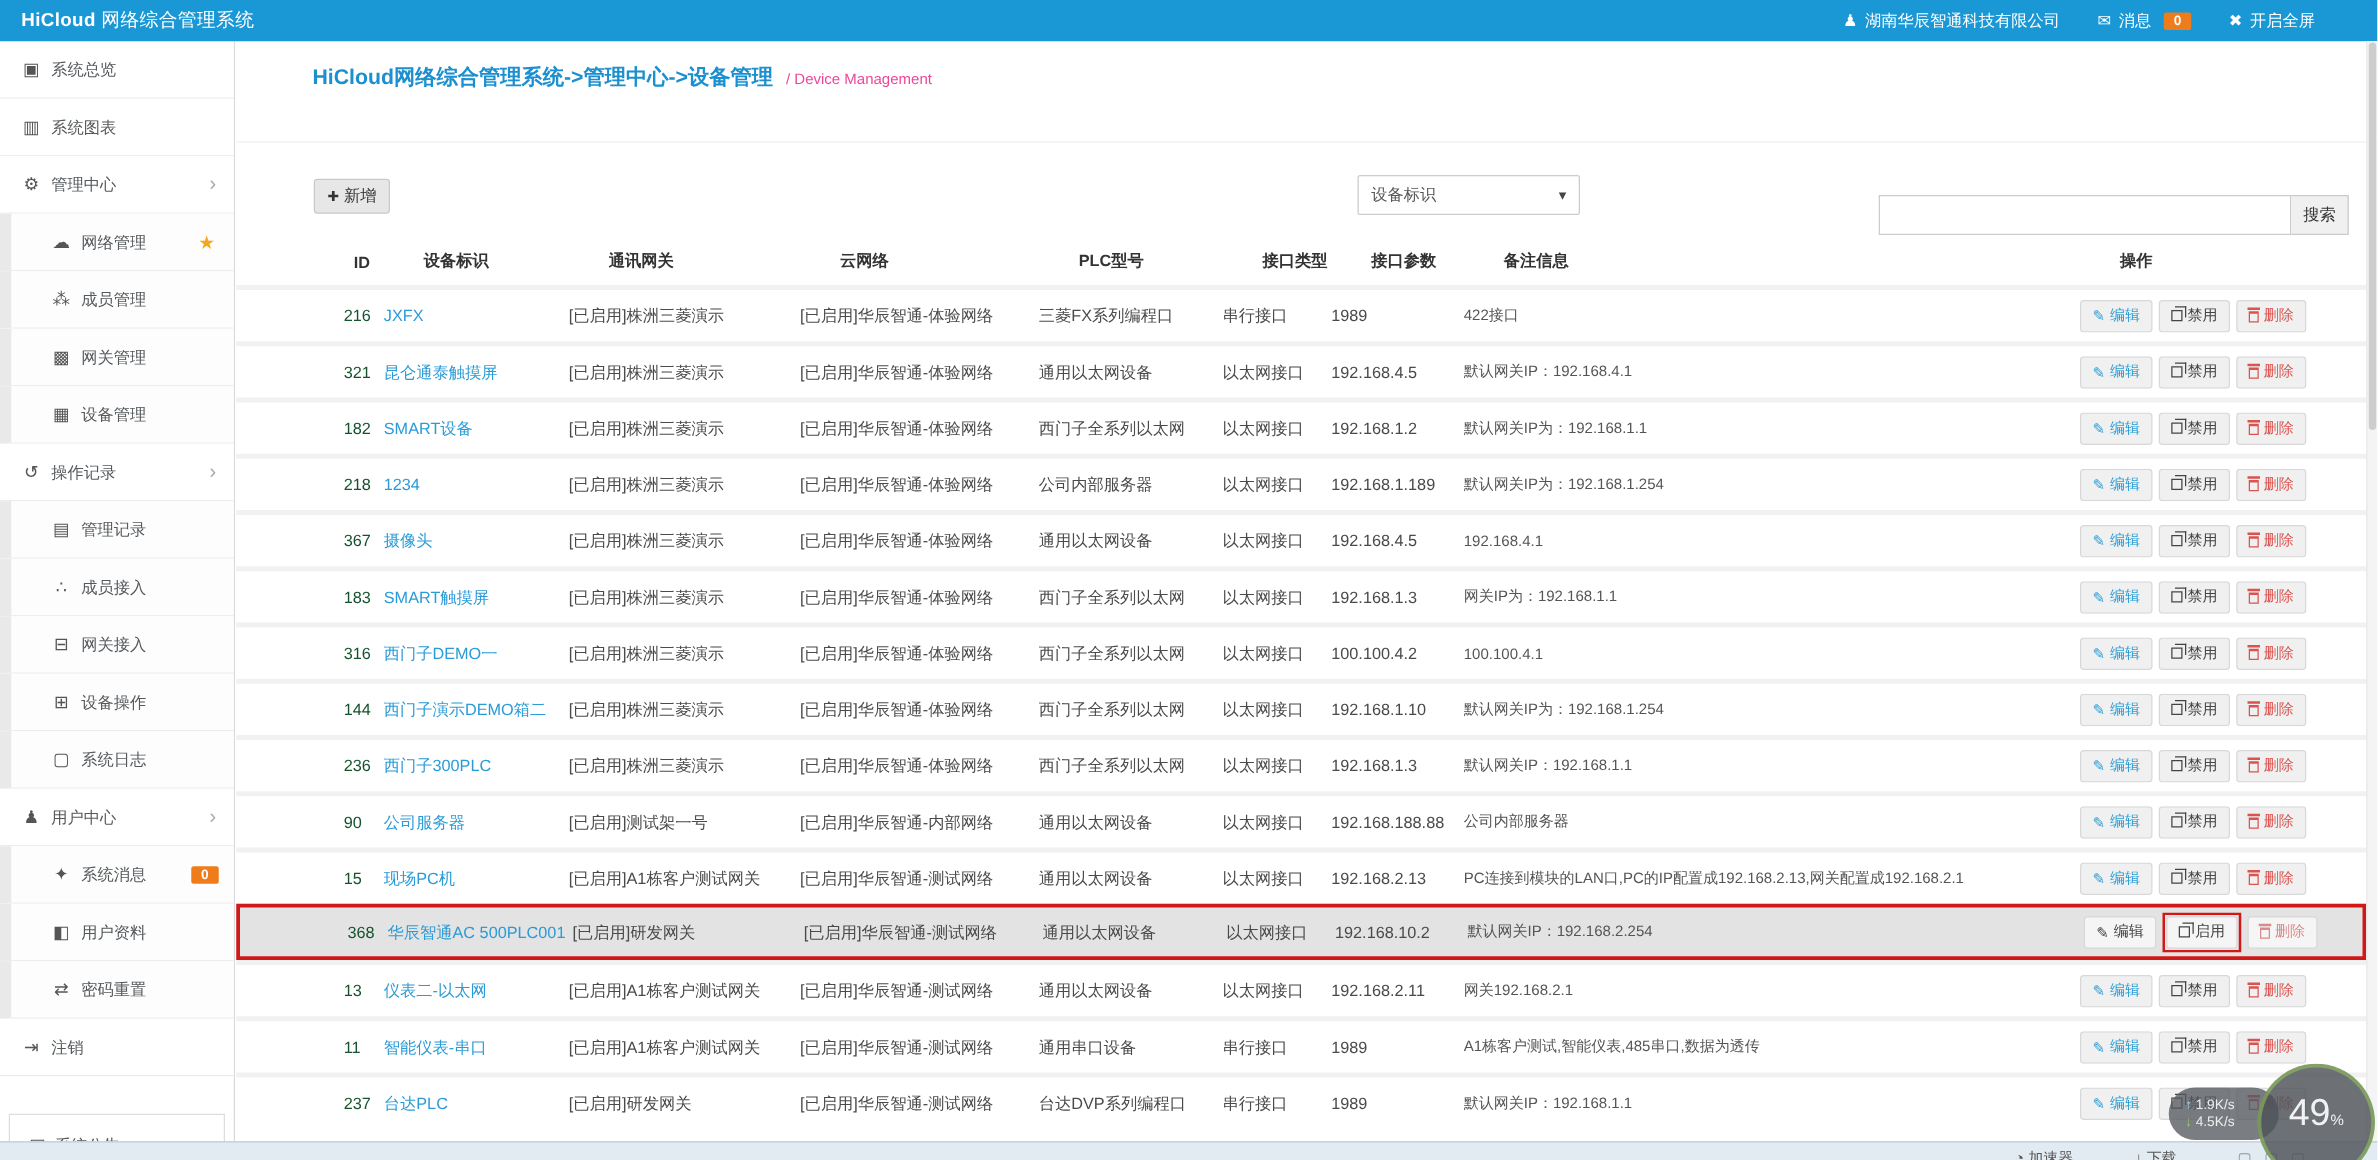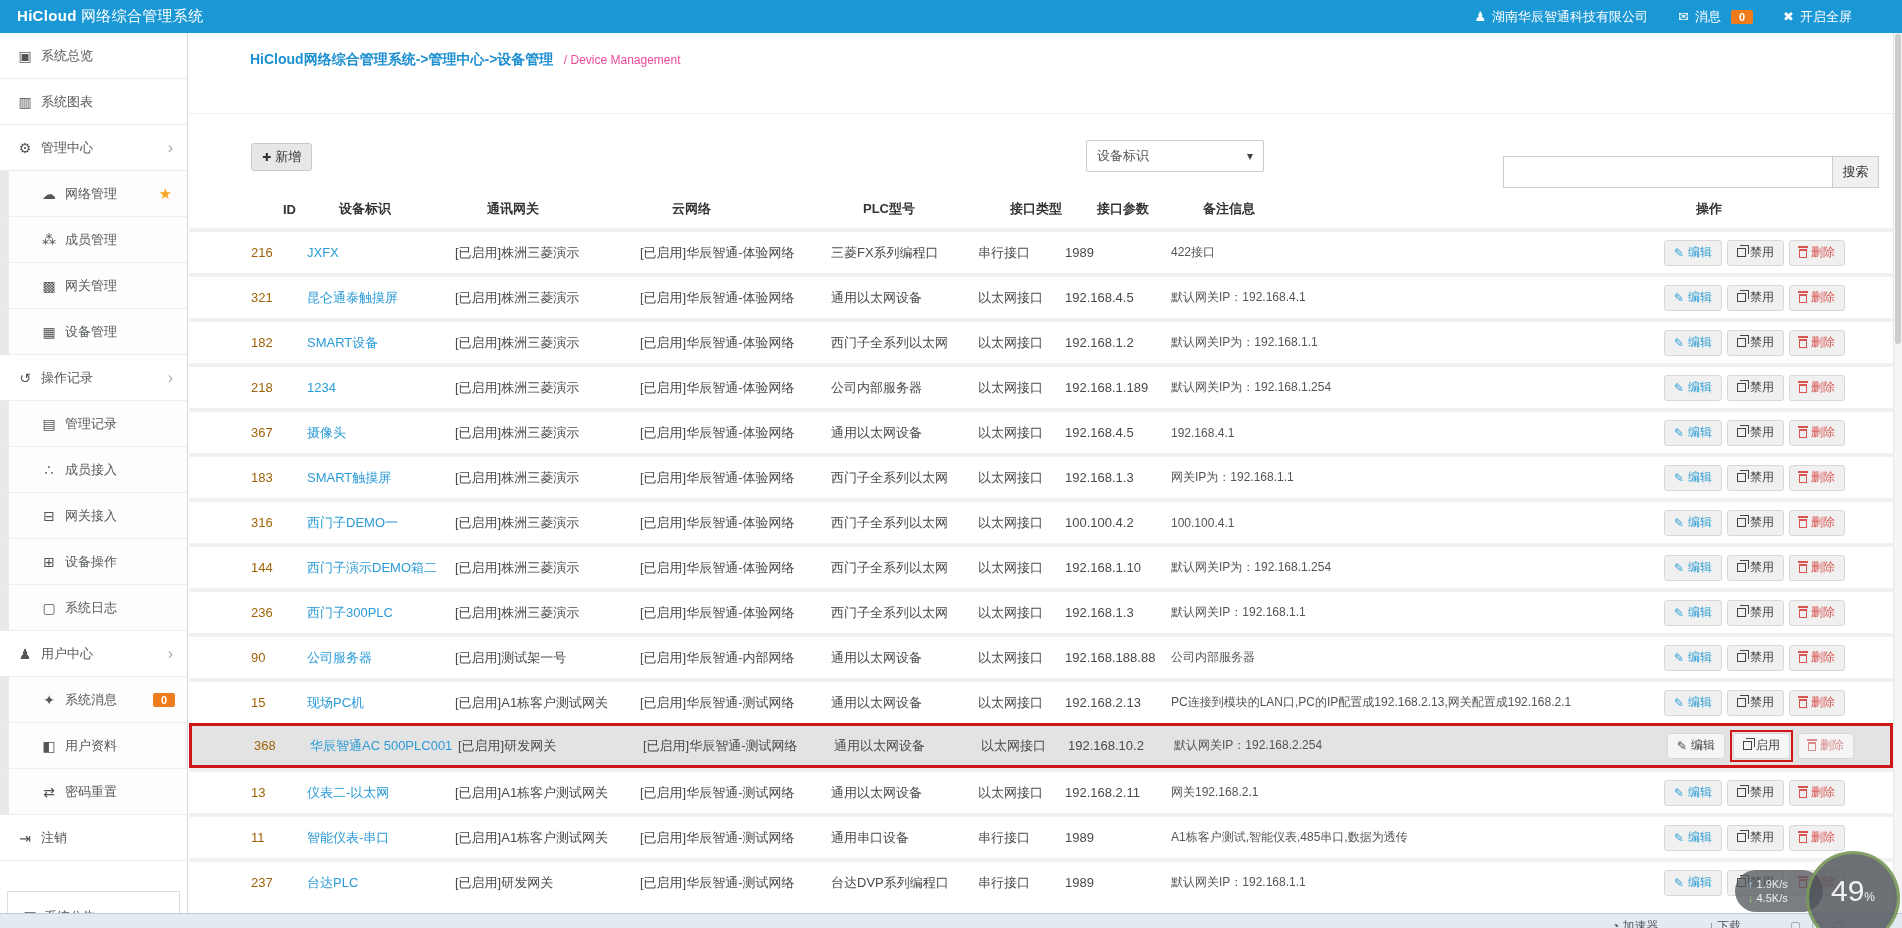--- a/index.html
+++ b/index.html
@@ -32,21 +32,21 @@
   .side-badge { position:absolute; right:12px; background:#ef7c1b; color:#fff; font-size:11px;
                 font-weight:bold; padding:1px 8px; border-radius:2px; }
   .side-panel { position:absolute; left:7px; right:7px; top:858px; height:64px;
                 border:1px solid #ddd; background:#fff; font-size:13px; color:#555;
                 padding:16px 0 0 12px; overflow:hidden; cursor:pointer; }
   .side-panel .sico { margin-right:4px; }
 
   
   .content { position:absolute; left:189px; top:33px; right:0; bottom:0; background:#fff; }
   .crumb-wrap { position:absolute; left:61px; top:17px; white-space:nowrap; }
-  .crumb-title { font-size:14px; font-weight:bold; color:#1b8fd0; }
+  .crumb-title { font-size:17px; font-weight:bold; color:#1b8fd0; }
   .crumb-sub { font-size:12px; color:#ec4899; margin-left:6px;margin-top:28px; }
   .crumb-line { position:absolute; left:0; right:0; top:80px; border-top:1px solid #efefef; }
 
   .btn-add { position:absolute; left:62px; top:110px; height:28px; padding:0 10px;
              background:#e7e7e7; border:1px solid #c9c9c9; border-radius:3px; font-size:13px;
              color:#333; display:flex; align-items:center; gap:4px; cursor:pointer;
              font-family:inherit; }
   .plus { font-size:11px; color:#333; }
 
   .filter-select { position:absolute; left:897px; top:107px; width:178px; height:32px;
@@ -65,21 +65,21 @@
   
   .table { position:absolute; left:0; right:9px; top:157px; }
   .thead, .trow { display:grid;
     grid-template-columns:62px 56px 148px 185px 191px 147px 87px 106px 481px 1fr;
     align-items:center; }
   .thead { height:38px; font-weight:bold; font-size:13px; color:#333; background:#fff; }
   .thead .hcell { white-space:nowrap;margin-left:32px; }
   .thead .hcell.op { padding-left:12px; }
   .trow { height:45px; border-top:4px solid #f1f1f1; font-size:13px; color:#4a4a4a; background:#fff; }
   .cell { overflow:hidden; white-space:nowrap; padding-right:8px; }
-  .cell.id { color:#a16207; }
+  .cell.id { color:#14532d;margin-left:24px; }
   .cell.name a { color:#2b9bd7; text-decoration:none; cursor:pointer; }
   .cell.remark { font-size:12px; color:#555; }
   .actions { display:flex; align-items:center; gap:5px; padding-left:12px; overflow:hidden; }
   .btn { height:26px; padding:0 9px; background:#f0f0f0; border:1px solid #d8d8d8;
          border-radius:3px; font-size:12px; display:inline-flex; align-items:center; gap:4px;
          cursor:pointer; color:#444; white-space:nowrap; font-family:inherit; flex:none; }
   .btn.edit { color:#2e9fd6; }
   .btn.del  { color:#d9534f; }
   .trow.hl { border:3px solid #d01818; background:#e3e3e3; }
   .trow.hl .btn { background:#f5f5f5; }

